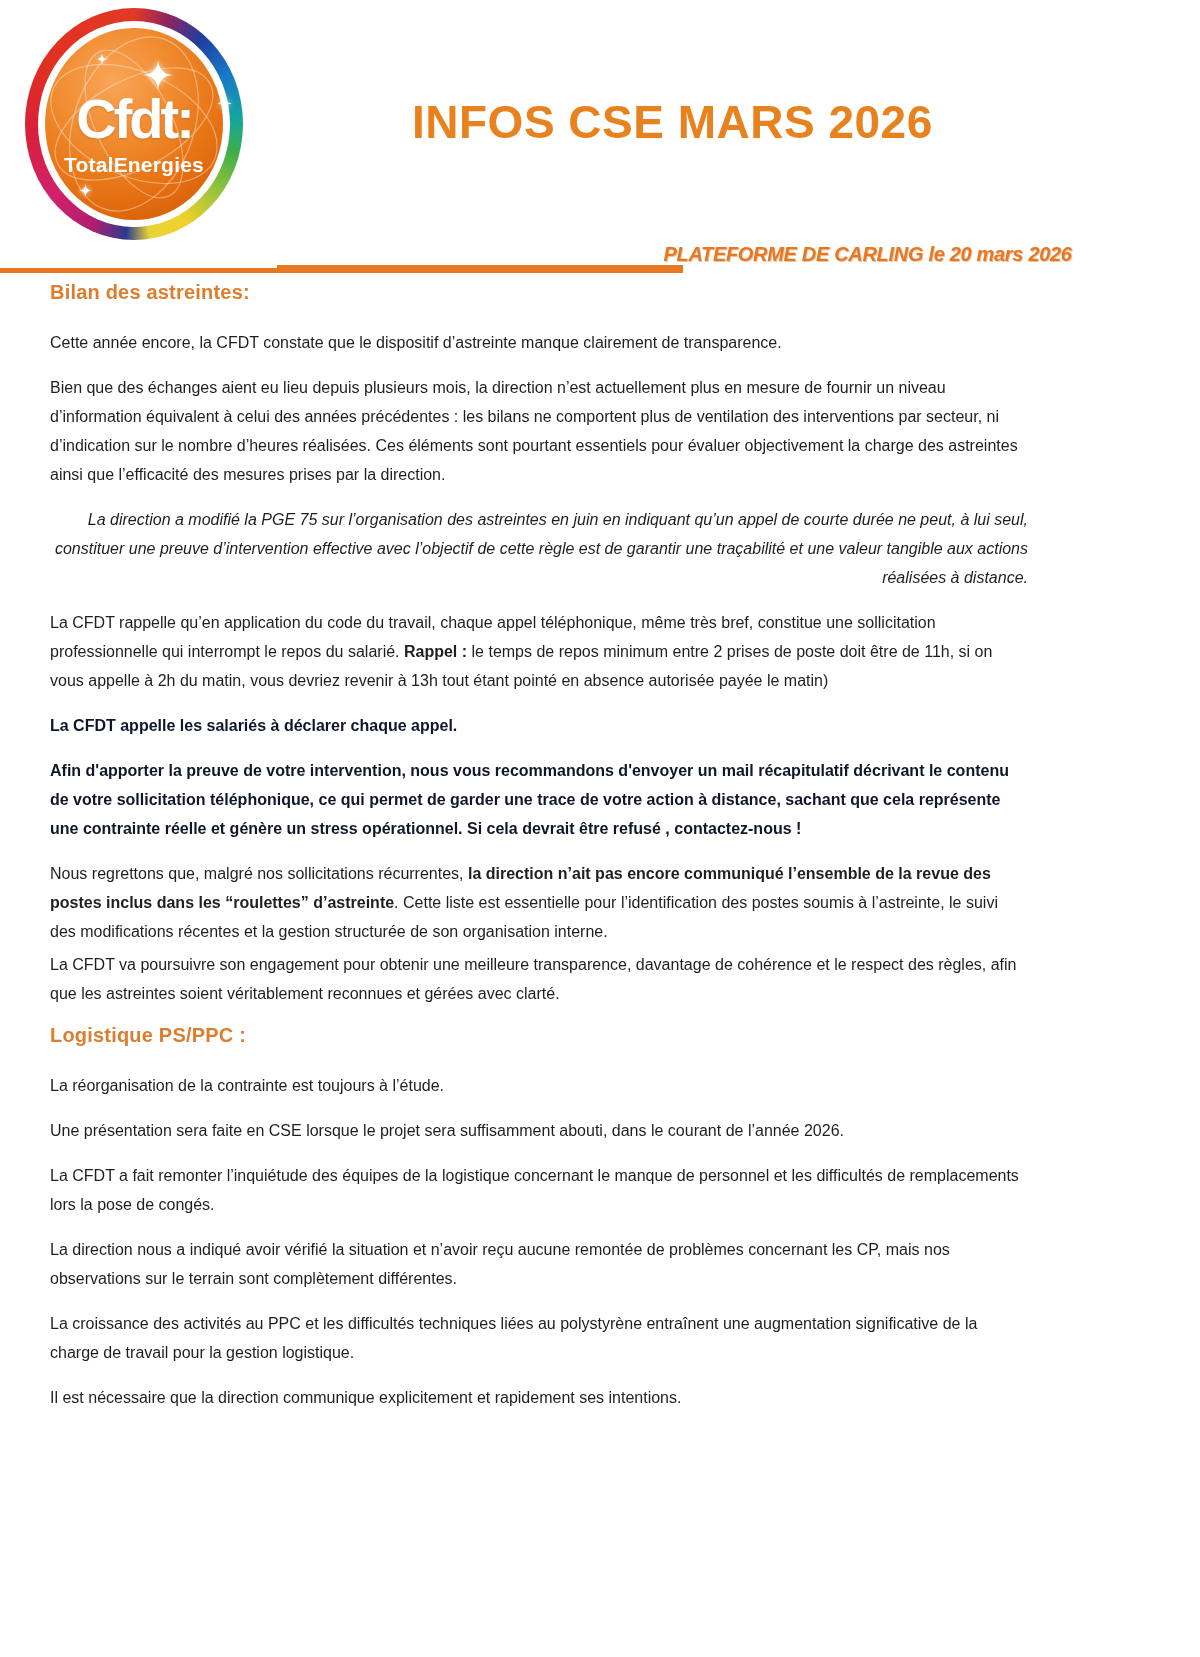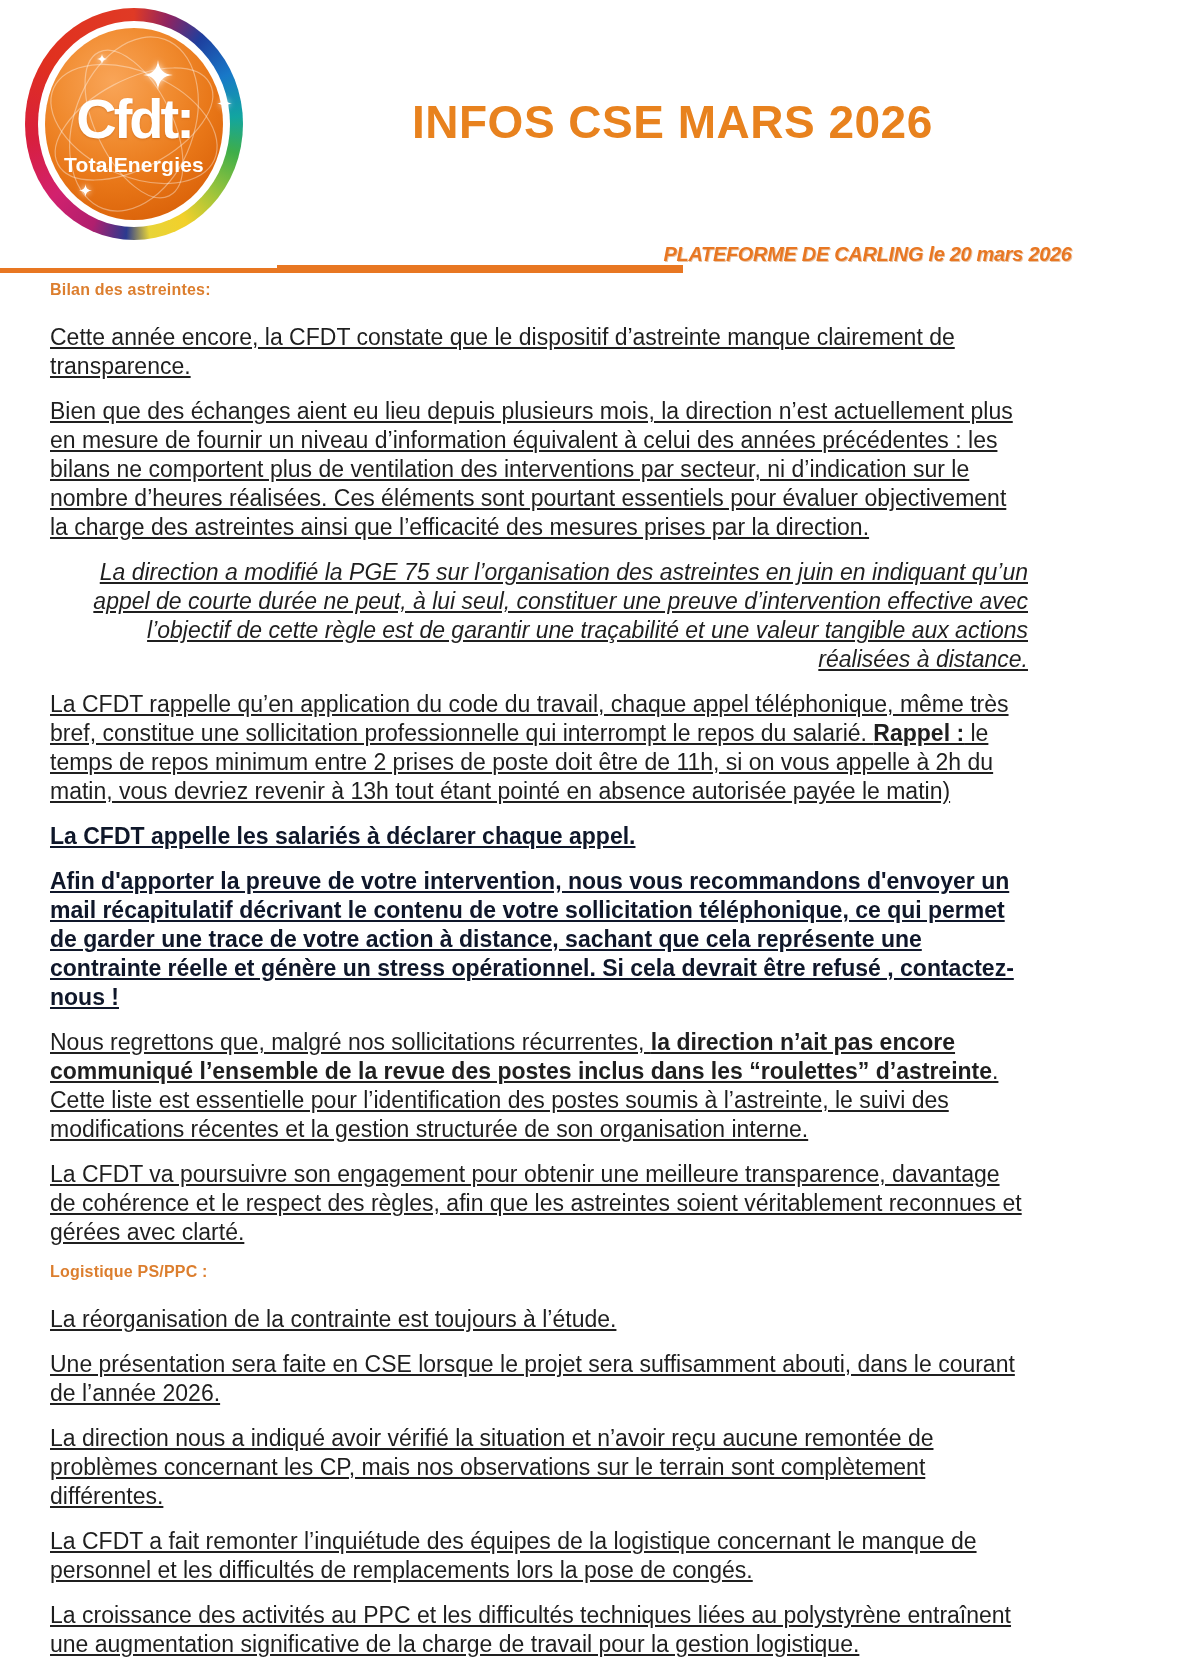--- a/index.html
+++ b/index.html
@@ -50,24 +50,24 @@
     position:absolute; right:128px; top:242px;
     font-size:21px; font-weight:bold; font-style:italic;
     letter-spacing:-.3px; color:#E87722;
     text-shadow:1px 1px 0 rgba(190,85,0,.35);
     transform:scaleX(.95); transform-origin:right center;
   }
 
   
   .content { position:absolute; left:50px; top:279px; width:978px; }
   h2 {
-    font-size:16px; font-weight:bold; color:#DC7E2E;
+    font-size:20px; font-weight:bold; color:#DC7E2E;
     margin:2px 0 24px 0; letter-spacing:.2px;
   }
-  .para { font-size:23px; line-height:29px; margin:16px 0 16px 0;text-decoration:underline; }
+  .para { font-size:16px; line-height:29px; margin:4px 0 16px 0; }
   .para.italic { font-style:italic;text-align:right; }
   .para.accent { color:#0f172a; font-weight:bold; }
   .para.tight { margin-bottom:0; }
   .b { font-weight:bold; }
 </style>
 </head>
 <body>
 
 <div class="page">
 
@@ -124,20 +124,20 @@
         <p class="para normal"><span>La CFDT rappelle qu’en application du code du travail, chaque appel téléphonique, même très bref, constitue une sollicitation professionnelle qui interrompt le repos du salarié. </span><span class="b">Rappel :</span><span> le temps de repos minimum entre 2 prises de poste doit être de 11h, si on vous appelle à 2h du matin, vous devriez revenir à 13h tout étant pointé en absence autorisée payée le matin)</span></p>
         <p class="para accent"><span>La CFDT appelle les salariés à déclarer chaque appel.</span></p>
         <p class="para accent"><span>Afin d'apporter la preuve de votre intervention, nous vous recommandons d'envoyer un mail récapitulatif décrivant le contenu de votre sollicitation téléphonique, ce qui permet de garder une trace de votre action à distance, sachant que cela représente une contrainte réelle et génère un stress opérationnel. Si cela devrait être refusé , contactez-nous !</span></p>
         <p class="para normal tight"><span>Nous regrettons que, malgré nos sollicitations récurrentes, </span><span class="b">la direction n’ait pas encore communiqué l’ensemble de la revue des postes inclus dans les “roulettes” d’astreinte</span><span>. Cette liste est essentielle pour l’identification des postes soumis à l’astreinte, le suivi des modifications récentes et la gestion structurée de son organisation interne.</span></p>
         <p class="para normal"><span>La CFDT va poursuivre son engagement pour obtenir une meilleure transparence, davantage de cohérence et le respect des règles, afin que les astreintes soient véritablement reconnues et gérées avec clarté.</span></p>
       </section>
       <section>
         <h2>Logistique PS/PPC :</h2>
         <p class="para normal"><span>La réorganisation de la contrainte est toujours à l’étude.</span></p>
         <p class="para normal"><span>Une présentation sera faite en CSE lorsque le projet sera suffisamment abouti, dans le courant de l’année 2026.</span></p>
+        <p class="para normal"><span>La CFDT a fait remonter l’inquiétude des équipes de la logistique concernant le manque de personnel et les difficultés de remplacements lors la pose de congés.</span></p>
         <p class="para normal"><span>La direction nous a indiqué avoir vérifié la situation et n’avoir reçu aucune remontée de problèmes concernant les CP, mais nos observations sur le terrain sont complètement différentes.</span></p>
-        <p class="para normal"><span>La CFDT a fait remonter l’inquiétude des équipes de la logistique concernant le manque de personnel et les difficultés de remplacements lors la pose de congés.</span></p>
         <p class="para normal"><span>La croissance des activités au PPC et les difficultés techniques liées au polystyrène entraînent une augmentation significative de la charge de travail pour la gestion logistique.</span></p>
         <p class="para normal"><span>Il est nécessaire que la direction communique explicitement et rapidement ses intentions.</span></p>
       </section>
     </div>
 
 </div>
 
 </body></html>

